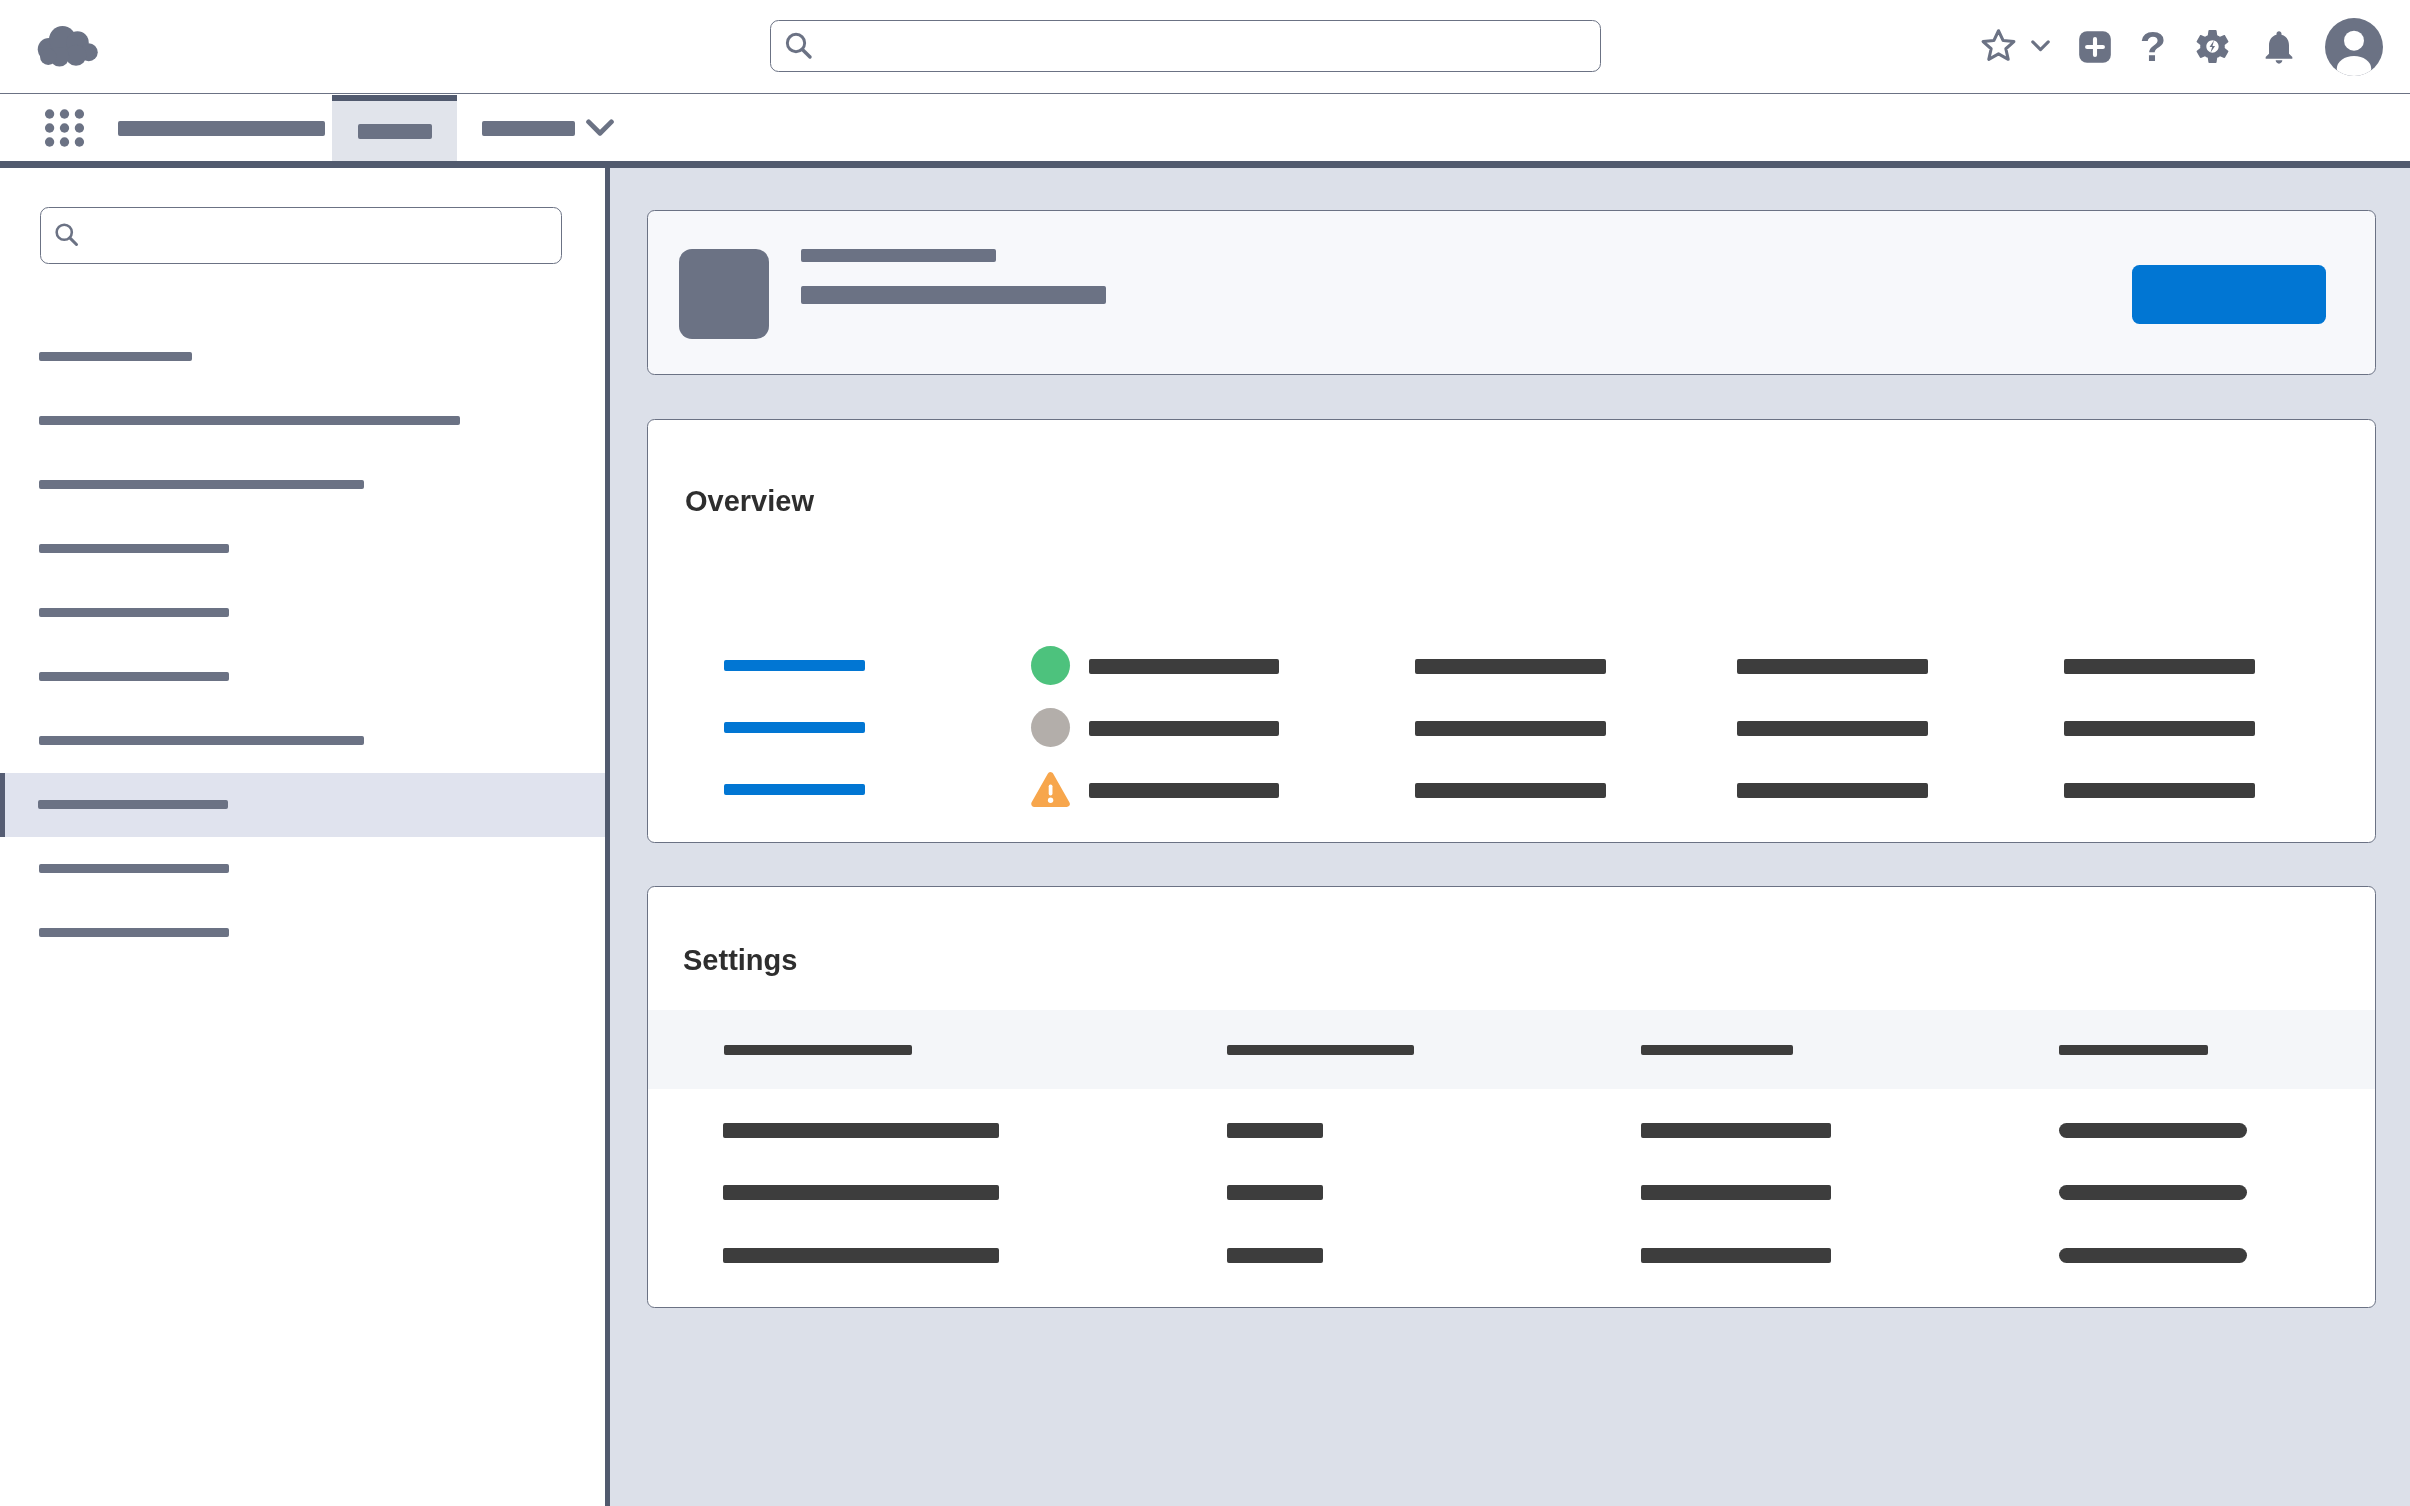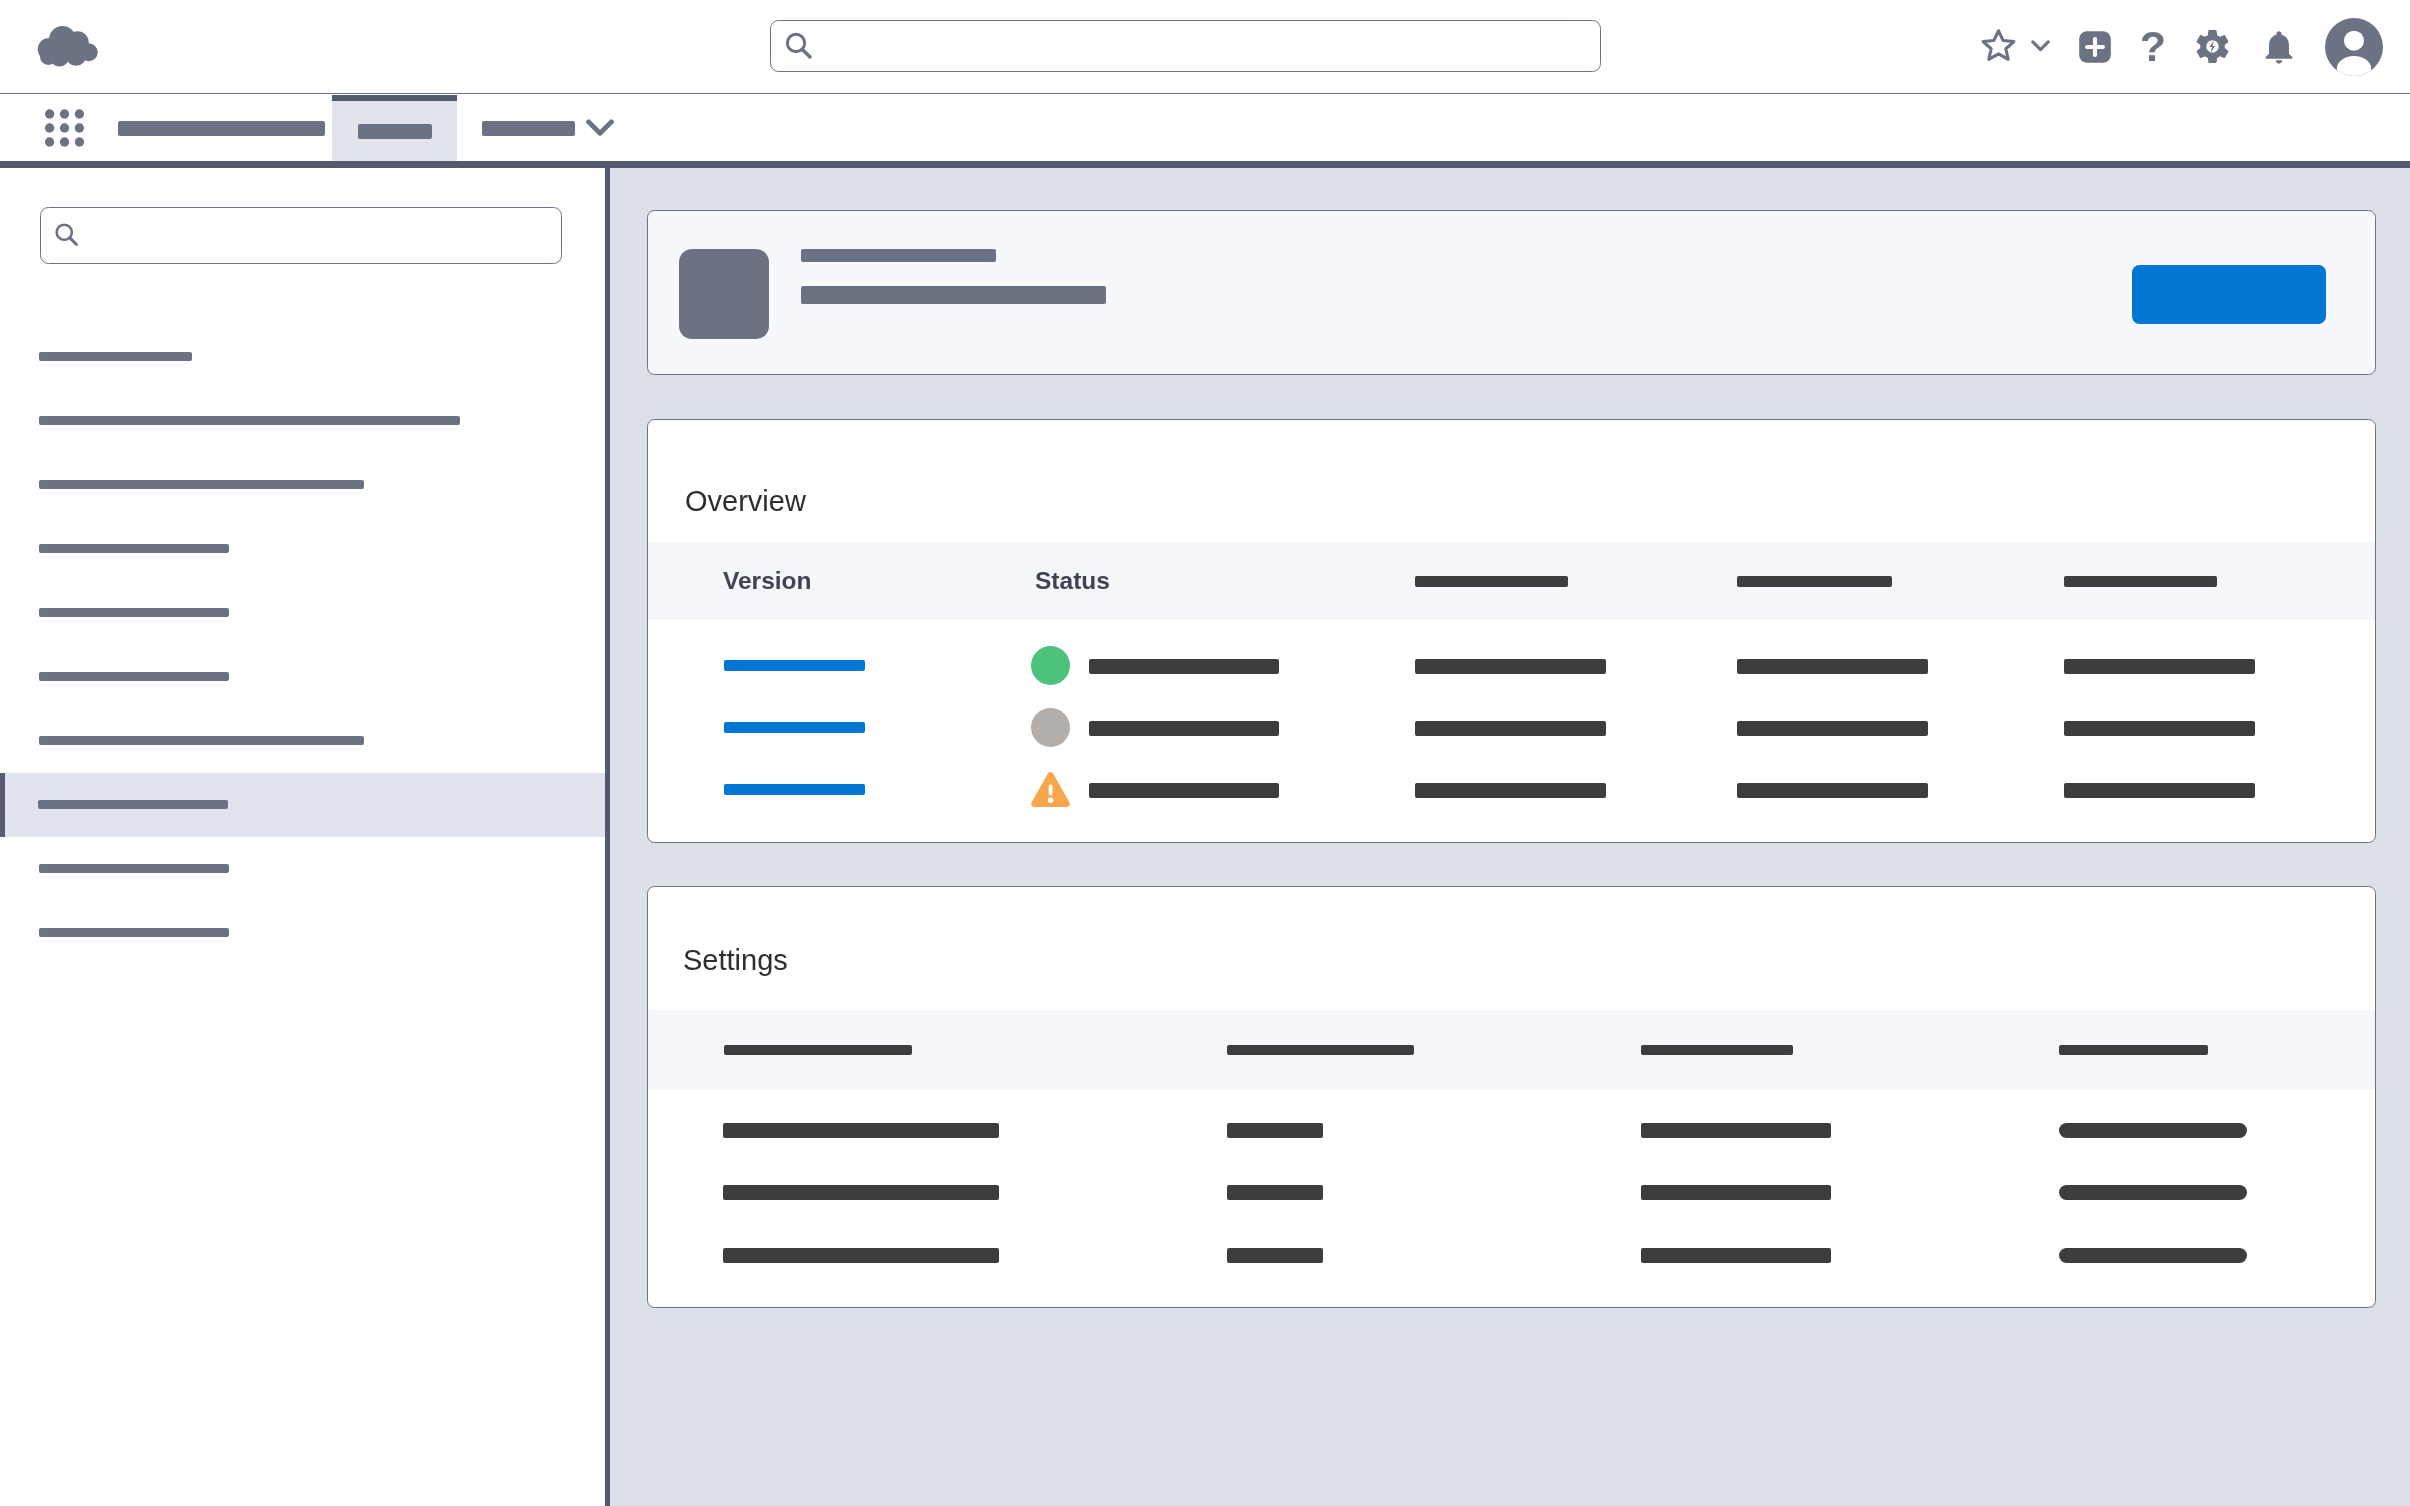--- a/index.html
+++ b/index.html
@@ -57,21 +57,21 @@
   
   .main{position:absolute;left:610px;top:168px;width:1800px;height:1339px;background:#dce0e9;}
   .card{position:absolute;left:37px;width:1729px;box-sizing:border-box;border:1.9px solid #6b7284;border-radius:7.5px;background:#fff;}
   .page-header-card{top:42px;height:165px;background:#f7f8fb;}
   .ph-avatar{position:absolute;left:31px;top:38px;width:90px;height:90px;border-radius:13px;background:#6b7284;}
   .ph-bar1{position:absolute;left:153px;top:38px;height:13px;background:#6b7284;border-radius:1.9px;}
   .ph-bar2{position:absolute;left:153px;top:75px;height:18px;background:#6b7284;border-radius:1.9px;}
   .ph-button{position:absolute;left:1484px;top:54px;width:194px;height:59px;background:#0176d3;border:none;border-radius:7.5px;cursor:pointer;}
   .overview-card{top:251px;height:424px;}
   .settings-card{top:718px;height:422px;}
-  .card-title{position:absolute;left:37px;top:41px;font-size:29px;font-weight:400;color:#2e2e2e;}
+  .card-title{position:absolute;left:37px;top:41px;font-size:29px;font-weight:700;color:#2e2e2e;}
   .settings-card .card-title{left:35px;top:33px;}
   .thead{position:absolute;left:0;width:100%;background:#f4f6f9;}
   .overview-card .thead{top:122px;height:78px;}
   .settings-card .thead{top:123px;height:79px;}
   .th-label{position:absolute;top:0;height:100%;display:flex;align-items:center;font-size:24.5px;font-weight:700;color:#3e4454;}
   .th-bar{position:absolute;height:10.4px;background:#3d3d3d;border-radius:1.9px;top:50%;margin-top:-4.7px;}
   .trow{position:absolute;left:0;width:100%;height:62px;}
   .cell-bar{position:absolute;top:23.5px;height:15px;background:#3d3d3d;border-radius:1.9px;}
   .cell-bar.pill{border-radius:8.5px;}
   .link-bar{position:absolute;left:76px;top:25.4px;height:10.4px;background:#0176d3;border-radius:1.9px;cursor:pointer;}
@@ -230,27 +230,20 @@
 
     <section class="card page-header-card">
       <div class="ph-avatar"></div>
       <div class="ph-bar1" id="ph-bar1" style="width: 195px; height: 13px;"></div>
       <div class="ph-bar2" id="ph-bar2" style="width: 305px; height: 18px;"></div>
       <button class="ph-button" style="width: 194px;"></button>
     </section>
 
     <section class="card overview-card">
       <h2 class="card-title">Overview</h2>
-      <div class="thead">
-        <span class="th-label" style="left:75px">Version</span>
-        <span class="th-label" style="left:387px">Status</span>
-        <span class="th-bar" id="ov-th-2" style="left: 767px; width: 153px;"></span>
-        <span class="th-bar" id="ov-th-3" style="left: 1089px; width: 155px;"></span>
-        <span class="th-bar" id="ov-th-4" style="left: 1416px; width: 153px;"></span>
-      </div>
       <div id="overview-rows">
           <div class="trow" style="top: 215px;">
             <span class="link-bar" style="width: 141px;"></span>
             <div class="status-dot" style="background:#4dc27d"></div>
             <span class="cell-bar" style="left: 441px; width: 190px;"></span>
             <span class="cell-bar" style="left: 767px; width: 191px;"></span>
             <span class="cell-bar" style="left: 1089px; width: 191px;"></span>
             <span class="cell-bar" style="left: 1416px; width: 191px;"></span>
           </div>
           <div class="trow" style="top: 277px;">

